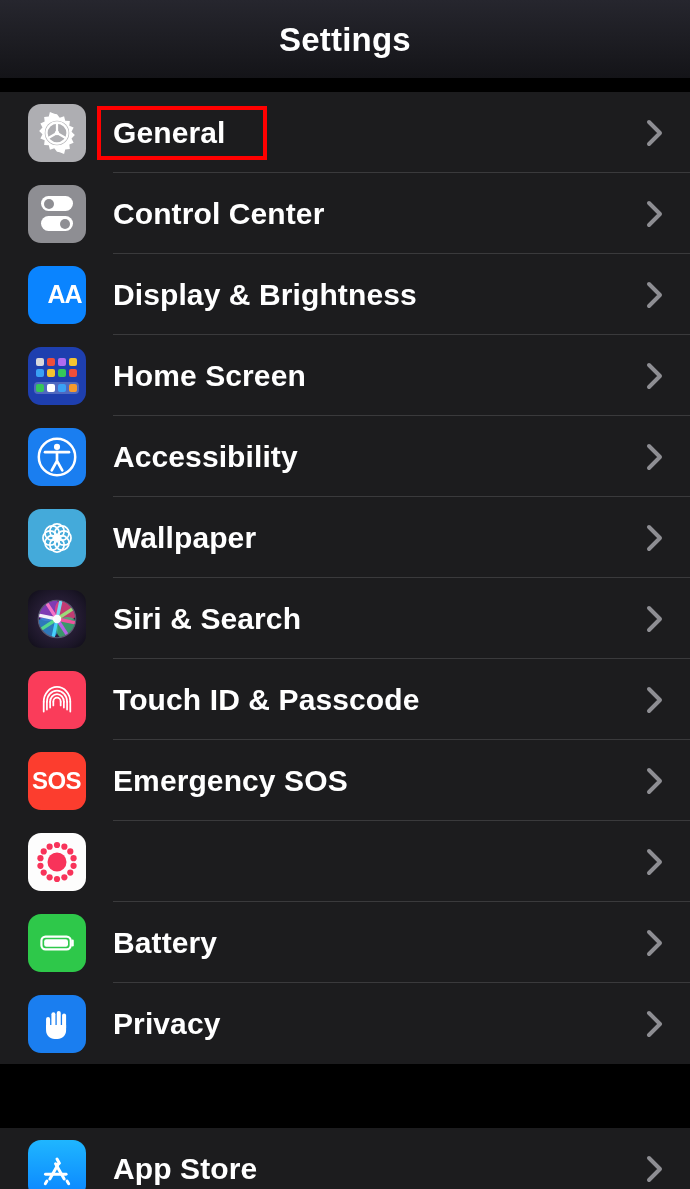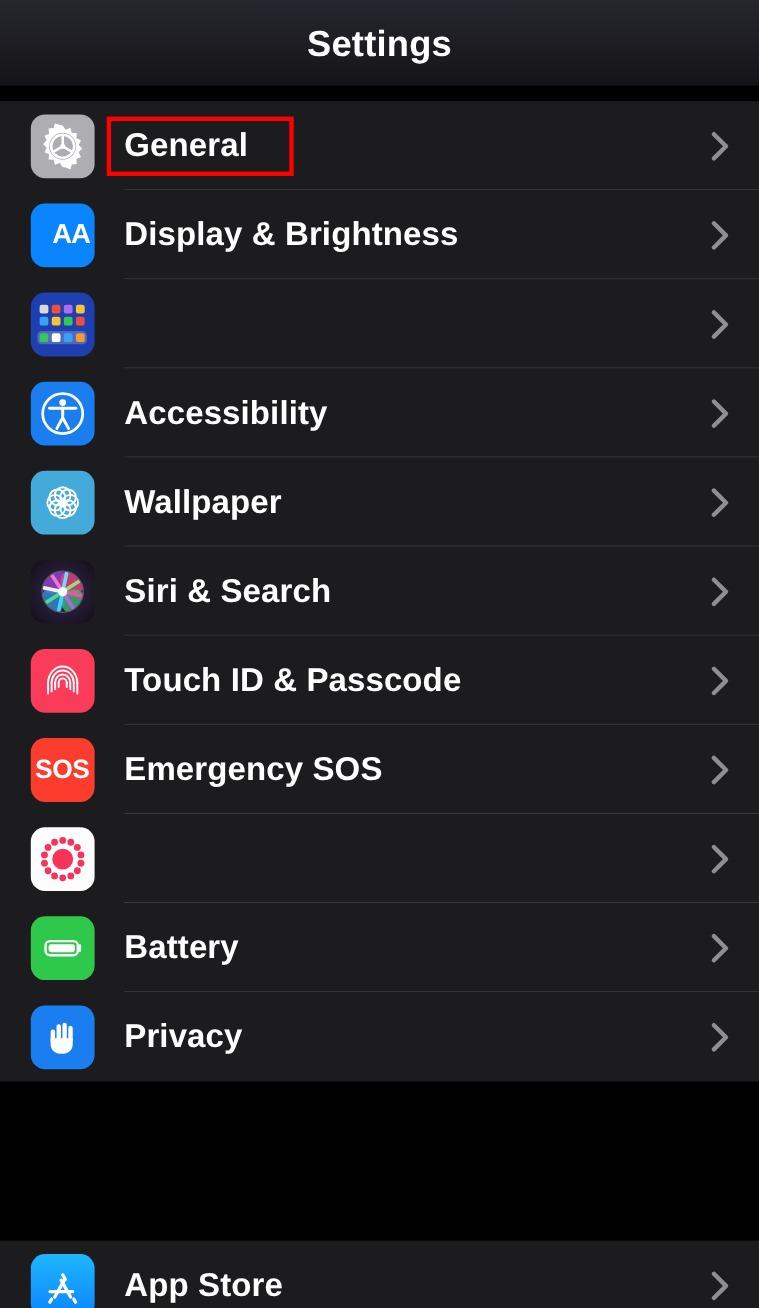--- a/index.html
+++ b/index.html
@@ -249,20 +249,43 @@
                 <circle cx="24" cy="24" r="12"></circle>
                 <path d="M24 24 L24 12 M24 24 L34.4 30 M24 24 L13.6 30"></path>
               </g>
               <circle cx="24" cy="24" r="2.6" fill="#ffffff"></circle>
             </svg>
           </div>
         </div>
         <div class="row-body">
           <span class="row-label">General</span>
           <span class="highlight-box"></span>
+          <span class="chevron">
+            <svg width="18" height="30" viewBox="0 0 18 30">
+              <path d="M3 4 L14 15 L3 26" fill="none" stroke="#8e8e93" stroke-width="4" stroke-linecap="round" stroke-linejoin="round"></path>
+            </svg>
+          </span>
+          <span class="separator"></span>
+        </div>
+      </div>
+      <div class="row">
+        <div class="row-icon-cell">
+          <div class="icon ic-control">
+            <div class="cc-wrap">
+              <div class="cc-toggle">
+                <div class="cc-knob left"></div>
+              </div>
+              <div class="cc-toggle">
+                <div class="cc-knob right"></div>
+              </div>
+            </div>
+          </div>
+        </div>
+        <div class="row-body">
+          <span class="row-label">Control Center</span>
           <span class="chevron">
             <svg width="18" height="30" viewBox="0 0 18 30">
               <path d="M3 4 L14 15 L3 26" fill="none" stroke="#8e8e93" stroke-width="4" stroke-linecap="round" stroke-linejoin="round"></path>
             </svg>
           </span>
           <span class="separator"></span>
         </div>
       </div>
       <div class="row">
         <div class="row-icon-cell">
@@ -299,20 +322,21 @@
               <div class="hs-dock">
                 <div class="hs-cell" style="background:#35c759"></div>
                 <div class="hs-cell" style="background:#ffffff"></div>
                 <div class="hs-cell" style="background:#3aa0f5"></div>
                 <div class="hs-cell" style="background:#f59a2e"></div>
               </div>
             </div>
           </div>
         </div>
         <div class="row-body">
+          <span class="row-label">Home Screen</span>
           <span class="chevron">
             <svg width="18" height="30" viewBox="0 0 18 30">
               <path d="M3 4 L14 15 L3 26" fill="none" stroke="#8e8e93" stroke-width="4" stroke-linecap="round" stroke-linejoin="round"></path>
             </svg>
           </span>
           <span class="separator"></span>
         </div>
       </div>
       <div class="row">
         <div class="row-icon-cell">

